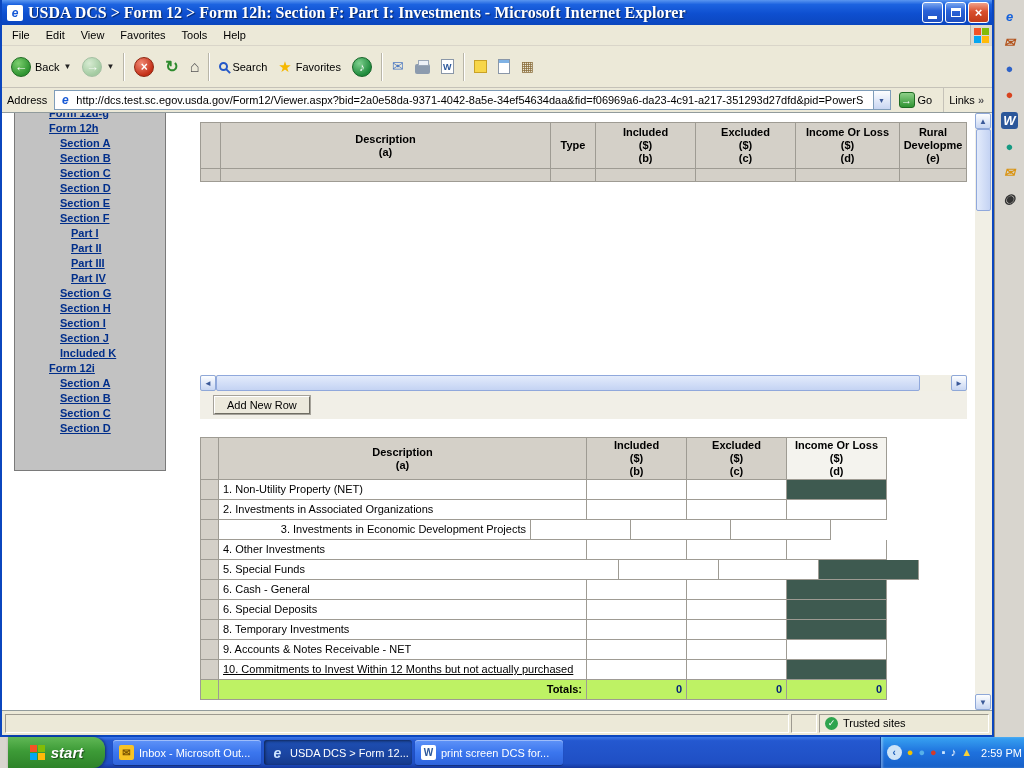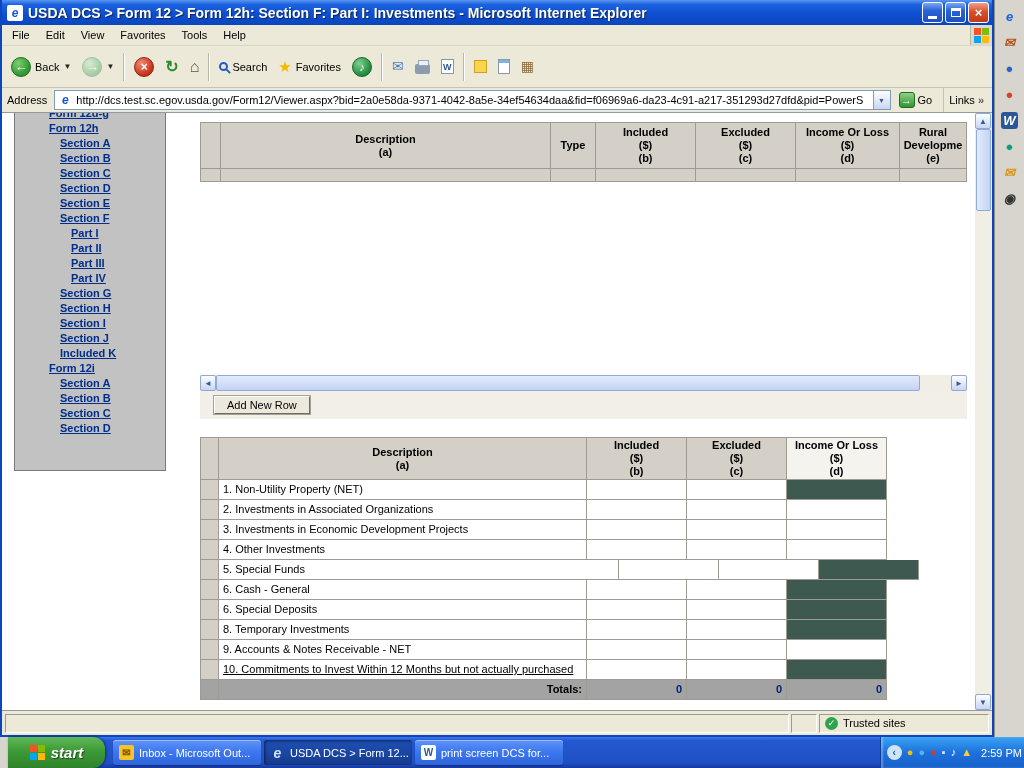--- a/index.html
+++ b/index.html
@@ -9,22 +9,22 @@
 
   
   .ie-window { position:absolute; left:0; top:0; width:994px; height:737px;
     display:flex; flex-direction:column; background:#ECE9D8;
     border-left:2px solid #0B46BE; border-right:2px solid #0B46BE; border-bottom:2px solid #0B46BE; }
 
   .titlebar { height:25px; flex:0 0 25px; display:flex; align-items:center; gap:5px; padding:0 3px 0 5px;
     background:linear-gradient(180deg,#5A96F0 0%,#1C63E0 18%,#0E4FD0 55%,#0B46BE 100%); }
   .title-icon { width:16px; height:16px; background:#fff; border-radius:2px; color:#1558D6;
     font-weight:bold; font-style:italic; font-size:12px; display:flex; align-items:center; justify-content:center; flex:0 0 auto; }
-  .title-text { flex:1; color:#fff; font-size:14px; font-weight:bold; white-space:nowrap; overflow:hidden;
-    text-shadow:1px 1px 1px rgba(0,0,0,.55); }
+  .title-text { flex:1; color:#fff; font-size:16px; font-weight:bold; white-space:nowrap; overflow:hidden;
+    text-shadow:1px 1px 1px rgba(0,0,0,.55);font-family:Liberation Serif, serif; }
   .win-btns { display:flex; gap:2px; flex:0 0 auto; }
   .wb { width:21px; height:21px; border:1px solid #fff; border-radius:3px; display:flex; align-items:center;
     justify-content:center; color:#fff; font-size:13px; font-weight:bold;
     background:linear-gradient(180deg,#7AA7F0 0%,#2B63D8 40%,#1E4FC0 100%); }
   .wb.close { background:linear-gradient(180deg,#F0A089 0%,#D9502E 45%,#C03A18 100%); }
   .wb.min i { display:block; width:9px; height:3px; background:#fff; margin-top:10px; }
   .wb.max i { display:block; width:10px; height:9px; border:1px solid #fff; border-top:3px solid #fff; }
 
   .menubar { height:21px; flex:0 0 21px; background:#ECE9D8; border-bottom:1px solid #D9D5C9;
     display:flex; align-items:center; justify-content:space-between; padding-left:2px; }
@@ -110,21 +110,21 @@
 
   .bottom-table { position:absolute; left:198px; top:324px; width:687px; border-top:1px solid #9E9B93; border-left:1px solid #9E9B93; background:#fff; }
   .bt-row { display:flex; }
   .bt-cell { border-right:1px solid #9E9B93; border-bottom:1px solid #9E9B93; height:20px; flex:0 0 auto;
     font-size:11px; overflow:hidden; background:#fff; }
   .bt-header .bt-cell { height:42px; background:#D4D0C8; font-weight:bold; display:flex; align-items:center;
     justify-content:center; text-align:center; white-space:pre-line; line-height:13px; }
   .bt-header .bt-cell.light { background:#F4F3EE; }
   .bt-num { background:#D4D0C8; }
   .bt-desc { padding:3px 4px 0 4px; white-space:nowrap; }
-  .bt-row.totals .bt-cell { background:#a3a3a3; font-weight:bold; }
+  .bt-row.totals .bt-cell { background:#bef264; font-weight:bold; }
   .bt-row.totals .bt-desc { text-align:right; }
   .bt-row.totals .bt-val { text-align:right; padding:3px 4px 0 0; color:#001F7A; }
 
   .vscroll { position:absolute; right:0; top:0; width:17px; height:100%; background:#F1EFE5; }
   .vscroll .sb-btn { position:absolute; left:0; }
   .vscroll .up { top:0; }
   .vscroll .down { bottom:0; }
   .v-thumb { position:absolute; top:16px; left:1px; width:15px; height:82px; background:linear-gradient(90deg,#E3EBFB,#C4D3F3);
     border:1px solid #90A8DC; border-radius:2px; }
 
@@ -376,21 +376,21 @@
             </div>
             <div class="bt-row">
               <div class="bt-cell bt-num" style="width: 18px;"></div>
               <div class="bt-cell bt-desc" style="width: 368px;">2. Investments in Associated Organizations</div>
               <div class="bt-cell bt-val" style="width: 100px;"></div>
               <div class="bt-cell bt-val" style="width: 100px;"></div>
               <div class="bt-cell bt-val" style="width: 100px;"></div>
             </div>
             <div class="bt-row">
               <div class="bt-cell bt-num" style="width: 18px;"></div>
-              <div class="bt-cell bt-desc" style="width: 368px;">3. Investments in Economic Development Projects</div>
+              <div class="bt-cell bt-desc" style="width: 312px; text-align: right;">3. Investments in Economic Development Projects</div>
               <div class="bt-cell bt-val" style="width: 100px;"></div>
               <div class="bt-cell bt-val" style="width: 100px;"></div>
               <div class="bt-cell bt-val" style="width: 100px;"></div>
             </div>
             <div class="bt-row">
               <div class="bt-cell bt-num" style="width: 18px;"></div>
               <div class="bt-cell bt-desc" style="width: 368px;">4. Other Investments</div>
               <div class="bt-cell bt-val" style="width: 100px;"></div>
               <div class="bt-cell bt-val" style="width: 100px;"></div>
               <div class="bt-cell bt-val" style="width: 100px;"></div>

